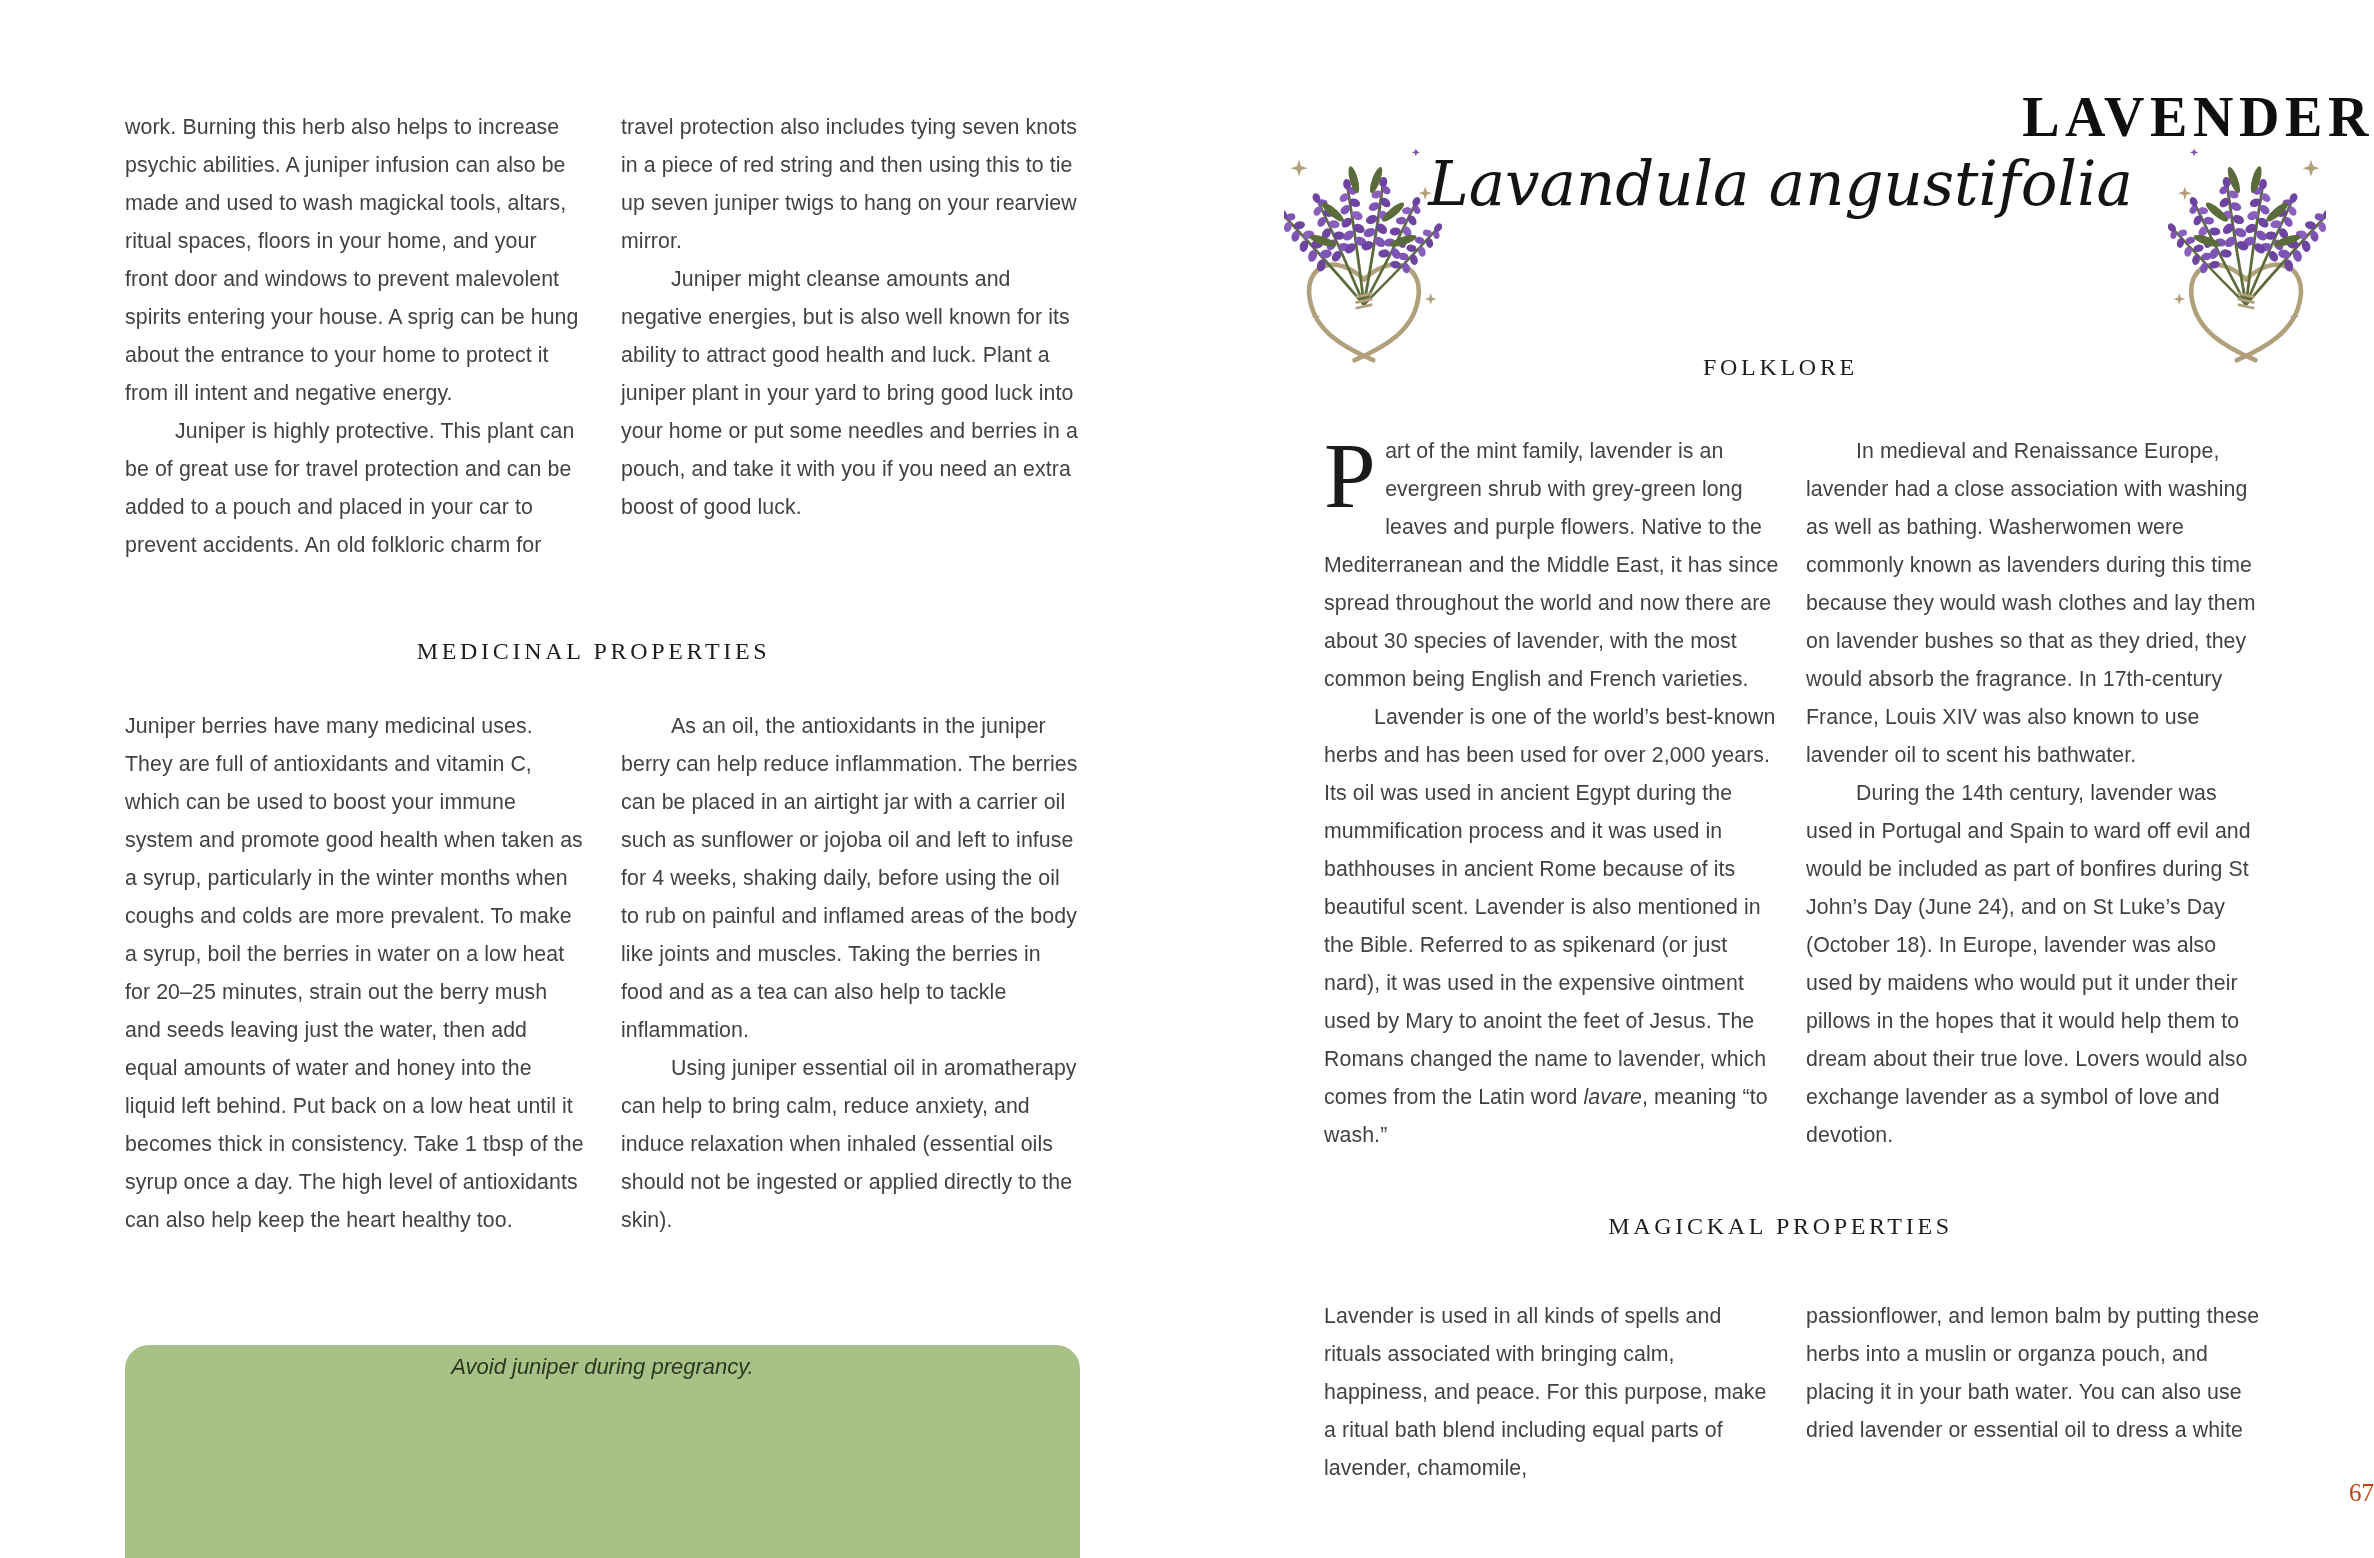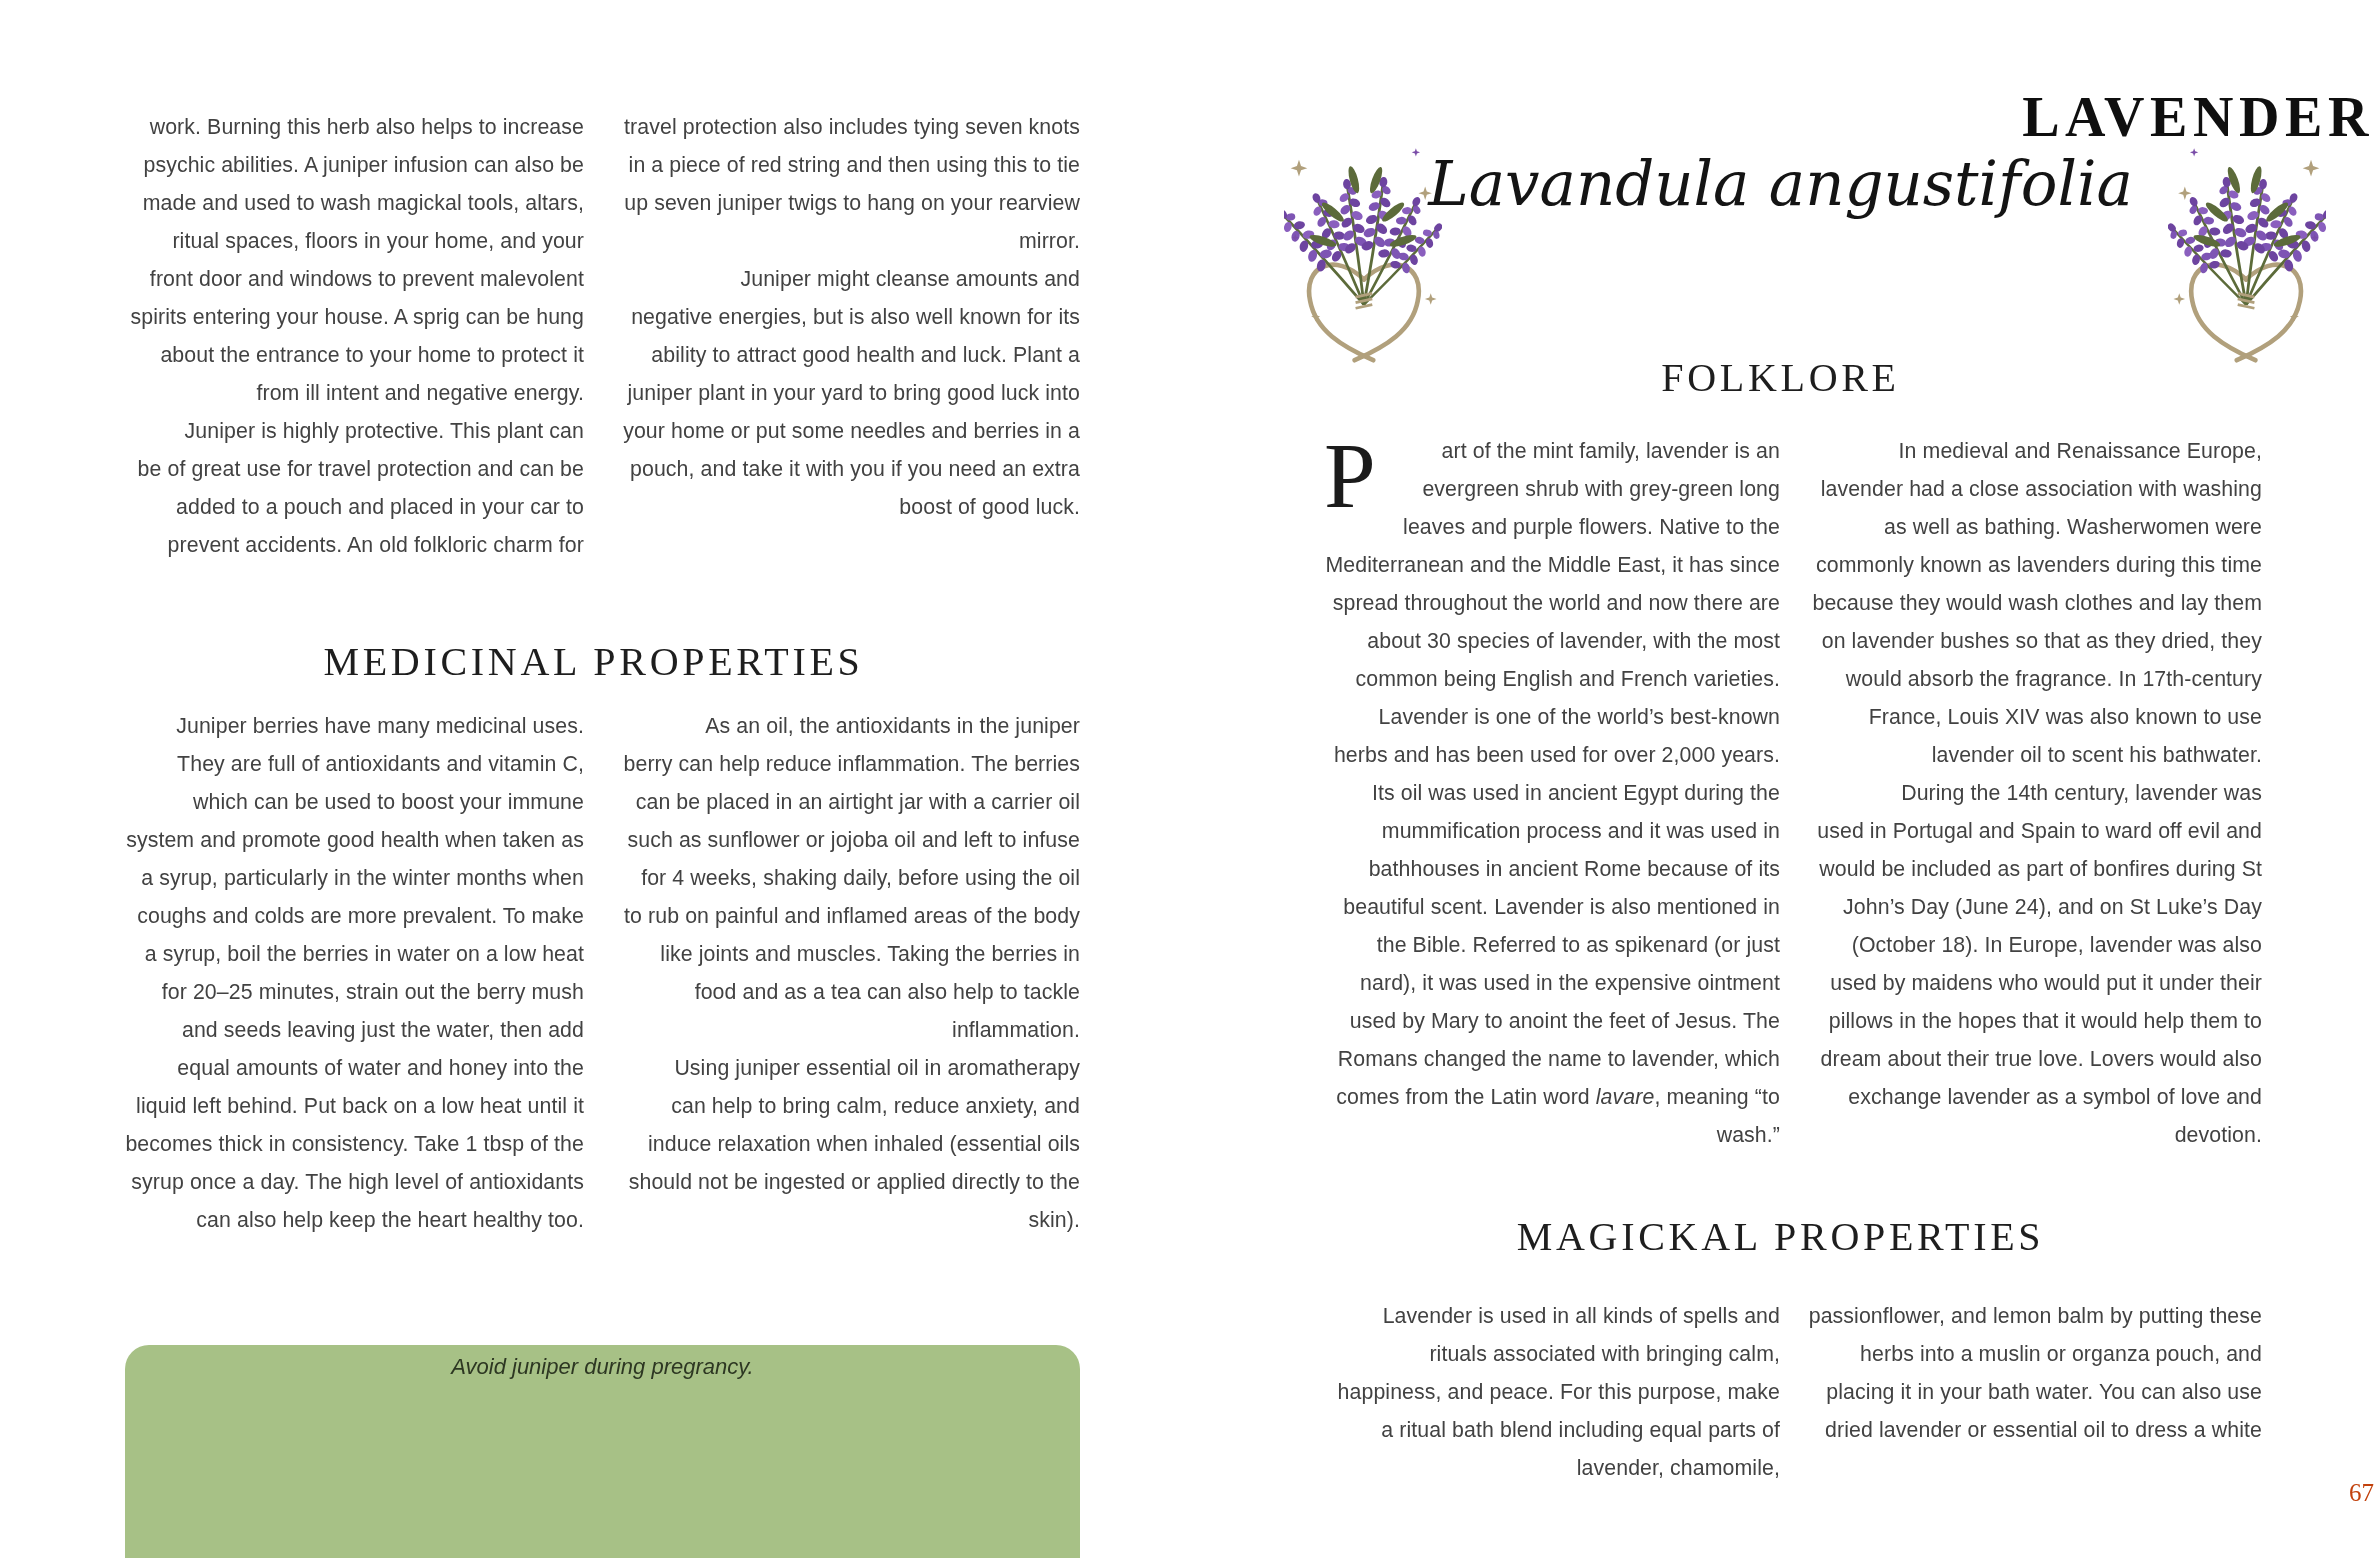--- a/index.html
+++ b/index.html
@@ -15,30 +15,30 @@
   #right-page { left:1187px; }
 
   .two-col { position:absolute; display:flex; }
   .col { }
 
   .body {
     font-size:21.3px;
     line-height:38px;
     letter-spacing:0.1px;
     color:#424242;
-    text-align:right;
+    text-align:left;
   }
   .indent { text-indent:50px; }
   .body em { font-style:italic; }
 
   .section-heading {
     position:absolute; left:0; width:1187px; text-align:center;
     font-family:"Liberation Serif", serif;
     font-weight:400;
-    font-size:40px;
+    font-size:24px;
     letter-spacing:3.7px;
     color:#1e1e1e;
     white-space:nowrap;
   }
 
   
   .intro-cols { left:125px; top:108px; width:955px; gap:37px; }
   .intro-cols .col, .med-cols .col { width:459px; }
   .heading-medicinal { top:638px; }
   .med-cols { left:125px; top:707px; width:955px; gap:37px; }

